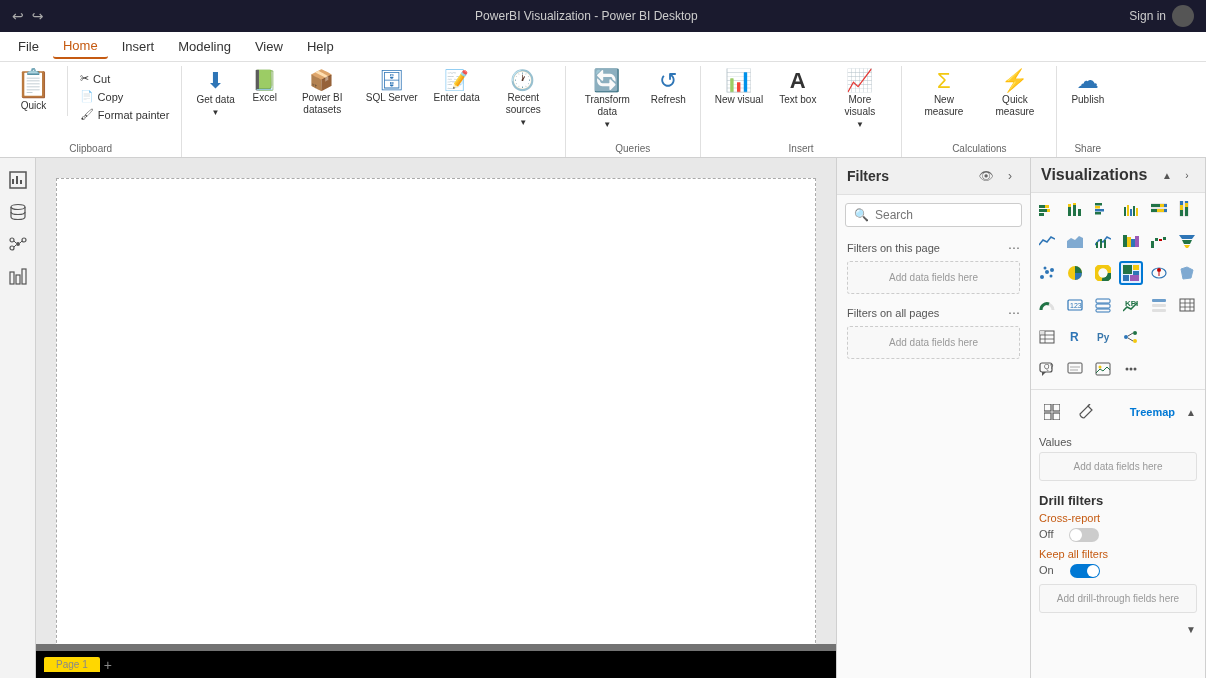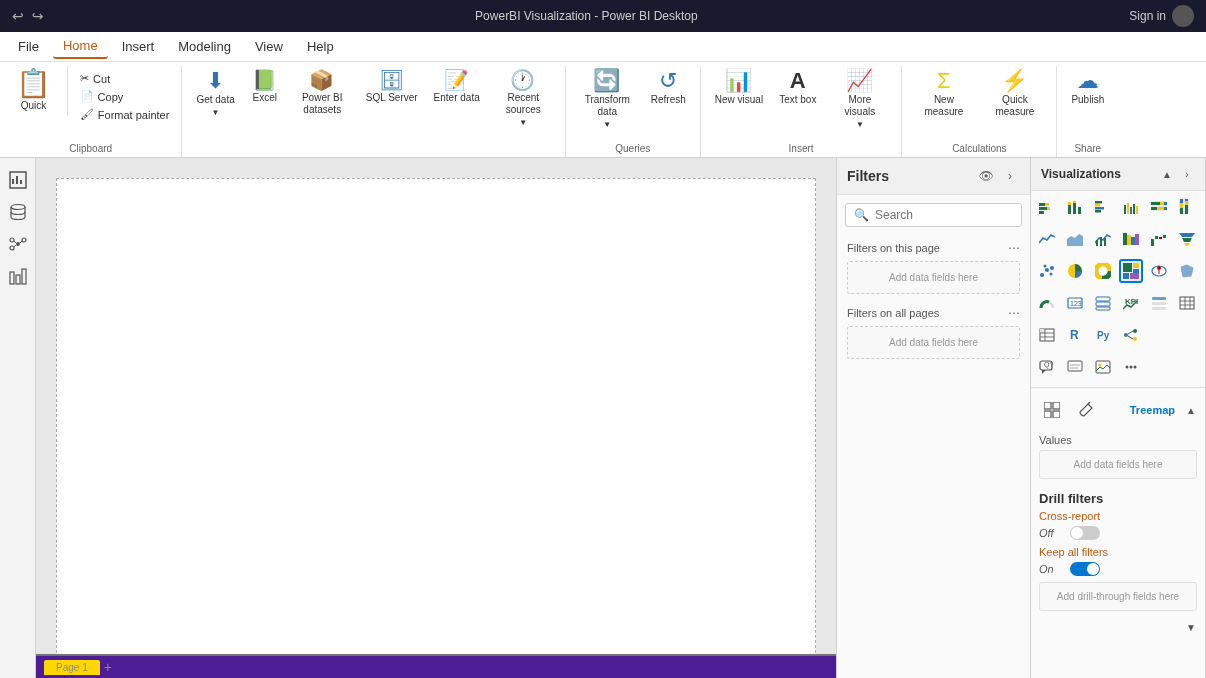--- a/index.html
+++ b/index.html
@@ -150,23 +150,23 @@
       right: 20px;
       bottom: 20px;
       background: #fff;
       border: 1px dashed #aaa;
     }
     #canvas-bottom-bar {
       position: absolute;
       bottom: 0;
       left: 0;
       right: 0;
-      height: 24px;
-      background: #4c1d95;
-      border-top: 2px solid #737373;
+      height: 34px;
+      background: #000000;
+      border-top: 7px solid #737373;
       display: flex;
       align-items: center;
       padding: 0 8px;
       font-size: 10px;
       color: #888;
     }
     .page-tab {
       background: #ffd700;
       padding: 2px 12px;
       border-radius: 2px 2px 0 0;
@@ -283,24 +283,23 @@
       text-align: center;
       font-size: 10px;
       color: #999;
       background: #f8f8f8;
     }
     .drill-section { padding: 6px 8px; }
     .drill-title { font-size: 13px; font-weight: 600; color: #333; margin-bottom: 4px; }
     .drill-sub { font-size: 11px; color: #c55a11; margin-bottom: 4px; }
     .toggle-row {
       display: flex;
-      align-items: center;
+      align-items: flex-start;
       gap: 16px;
       margin-bottom: 6px;
-      font-style: italic;
     }
     .toggle-label { font-size: 11px; color: #555; }
     .toggle-track {
       width: 30px; height: 14px;
       border-radius: 7px;
       position: relative;
       cursor: pointer;
     }
     .toggle-track.off { background: #ccc; }
     .toggle-track.on { background: #0078d4; }
@@ -553,21 +552,21 @@
       <div class="filter-section-header">
         <span class="filter-section-title">Filters on all pages</span>
         <span style="cursor:pointer;color:#666;">⋯</span>
       </div>
       <div class="filter-add-zone">Add data fields here</div>
     </div>
   </div>
 
   <div id="viz-panel">
     <div class="viz-panel-header">
-      <span style="font-size:12px;font-weight:600;color:#333;">Visualizations</span>
+      <span style="font-size:16px;font-weight:600;color:#333;">Visualizations</span>
       <div style="display:flex;align-items:center;gap:4px;">
         <div class="scroll-btn">▲</div>
         <div class="scroll-btn">›</div>
       </div>
     </div>
 
     <div class="viz-grid">
 
       <div class="viz-icon">
         <svg width="16" height="16" viewBox="0 0 16 16">

